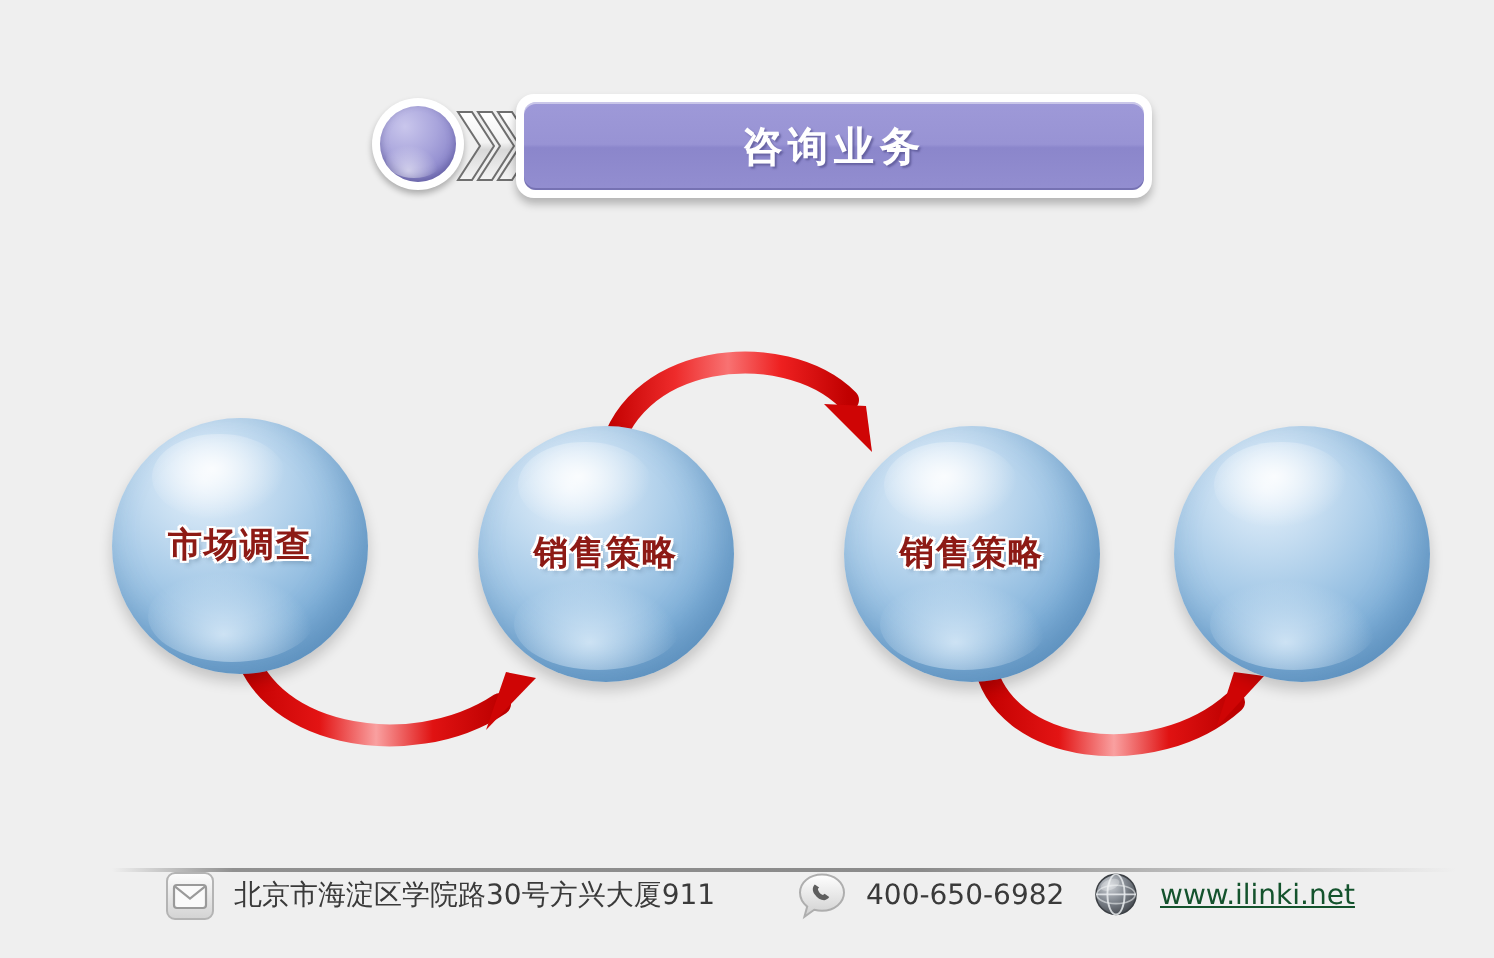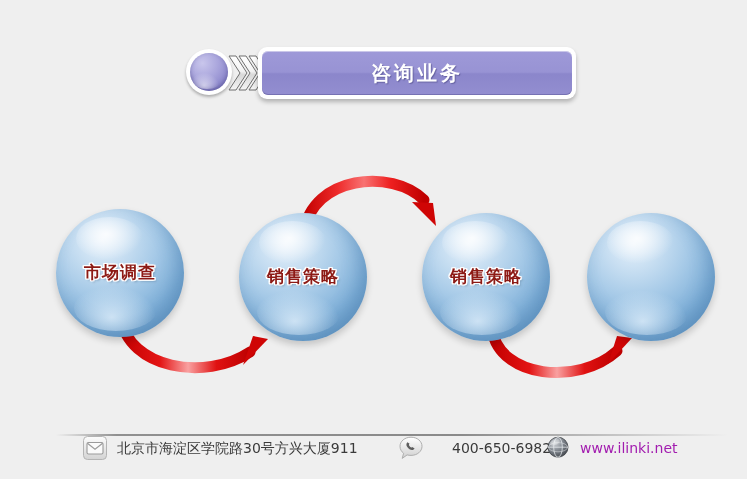--- a/index.html
+++ b/index.html
@@ -209,23 +209,23 @@
     margin-right: 9px;
     display: block;
   }
   .footer-text {
     font-size: 14px;
     color: #3a3a3a;
     white-space: nowrap;
     line-height: 1;
   }
   #footer-address { left: 82px; }
-  #footer-phone   { left: 398px; gap: 19px; }
+  #footer-phone   { left: 398px; }
   #footer-site    { left: 545px; }
-  #footer-site .footer-text { color: #a21caf; }
+  #footer-site .footer-text { color: #14532d; text-decoration: underline; }
 </style>
 </head>
 <body>
 
 <div id="slide">
 
   <div id="title-banner">
 
     <div id="title-sphere">
       <div id="title-sphere-inner"></div>

